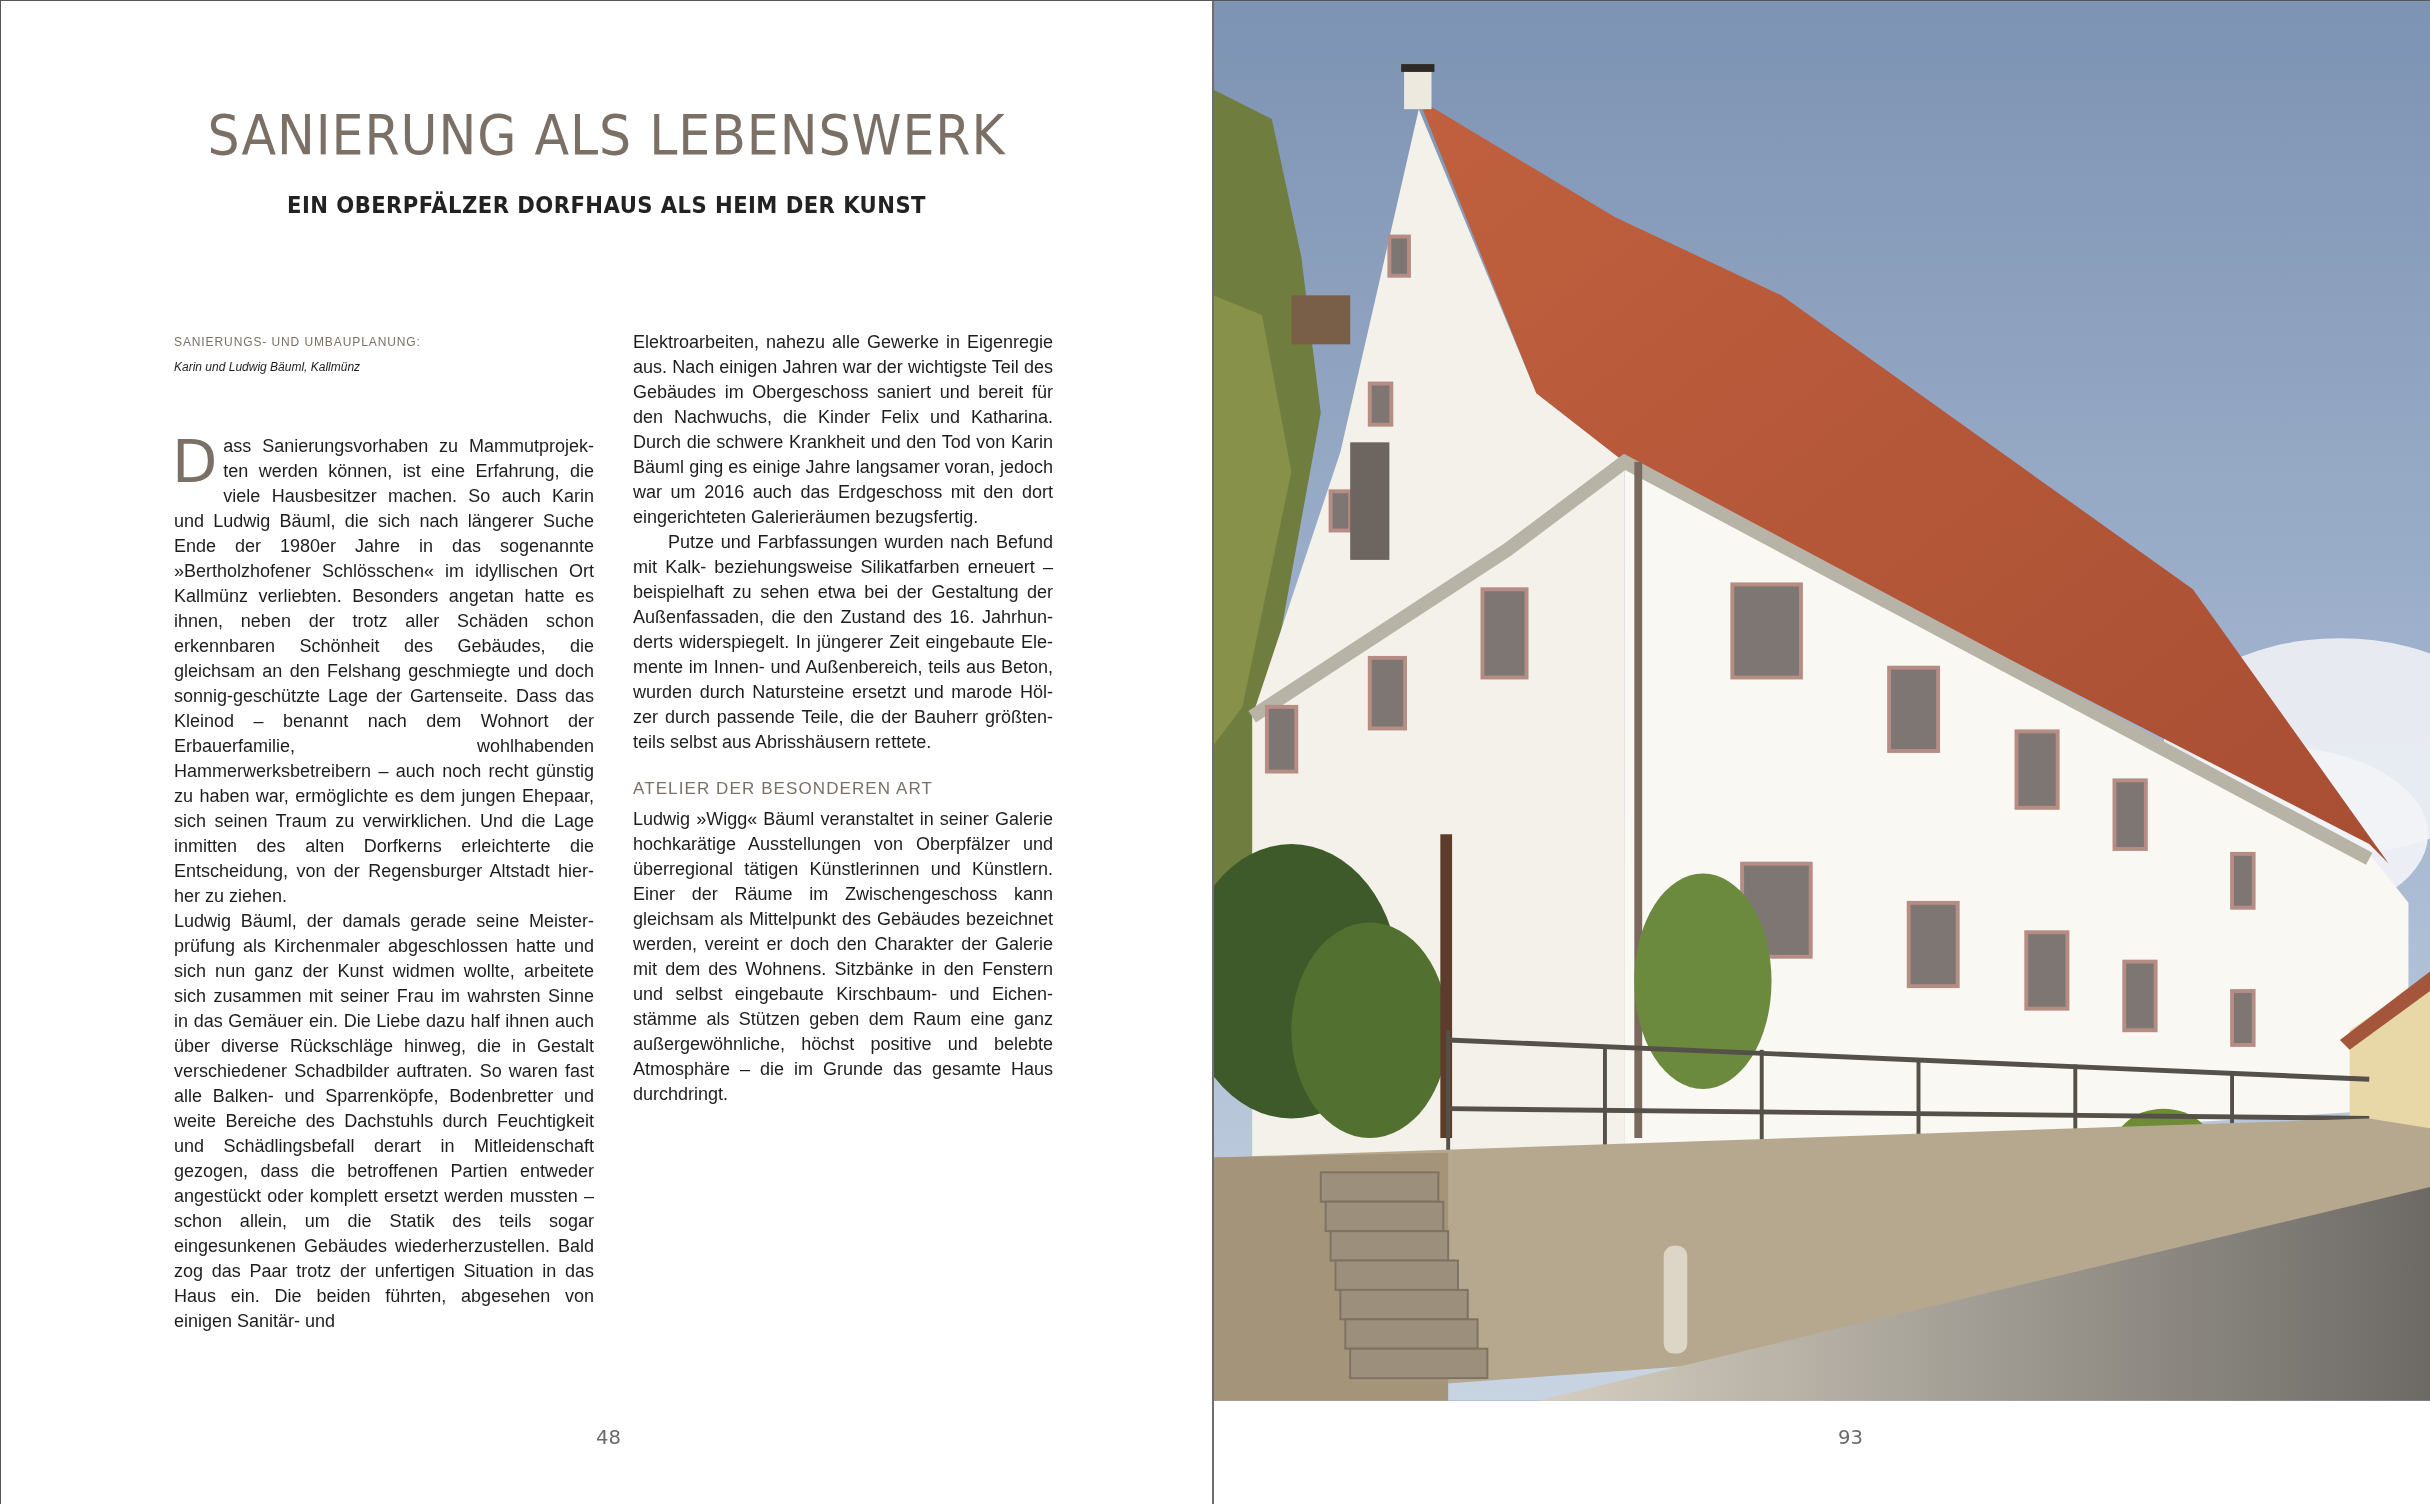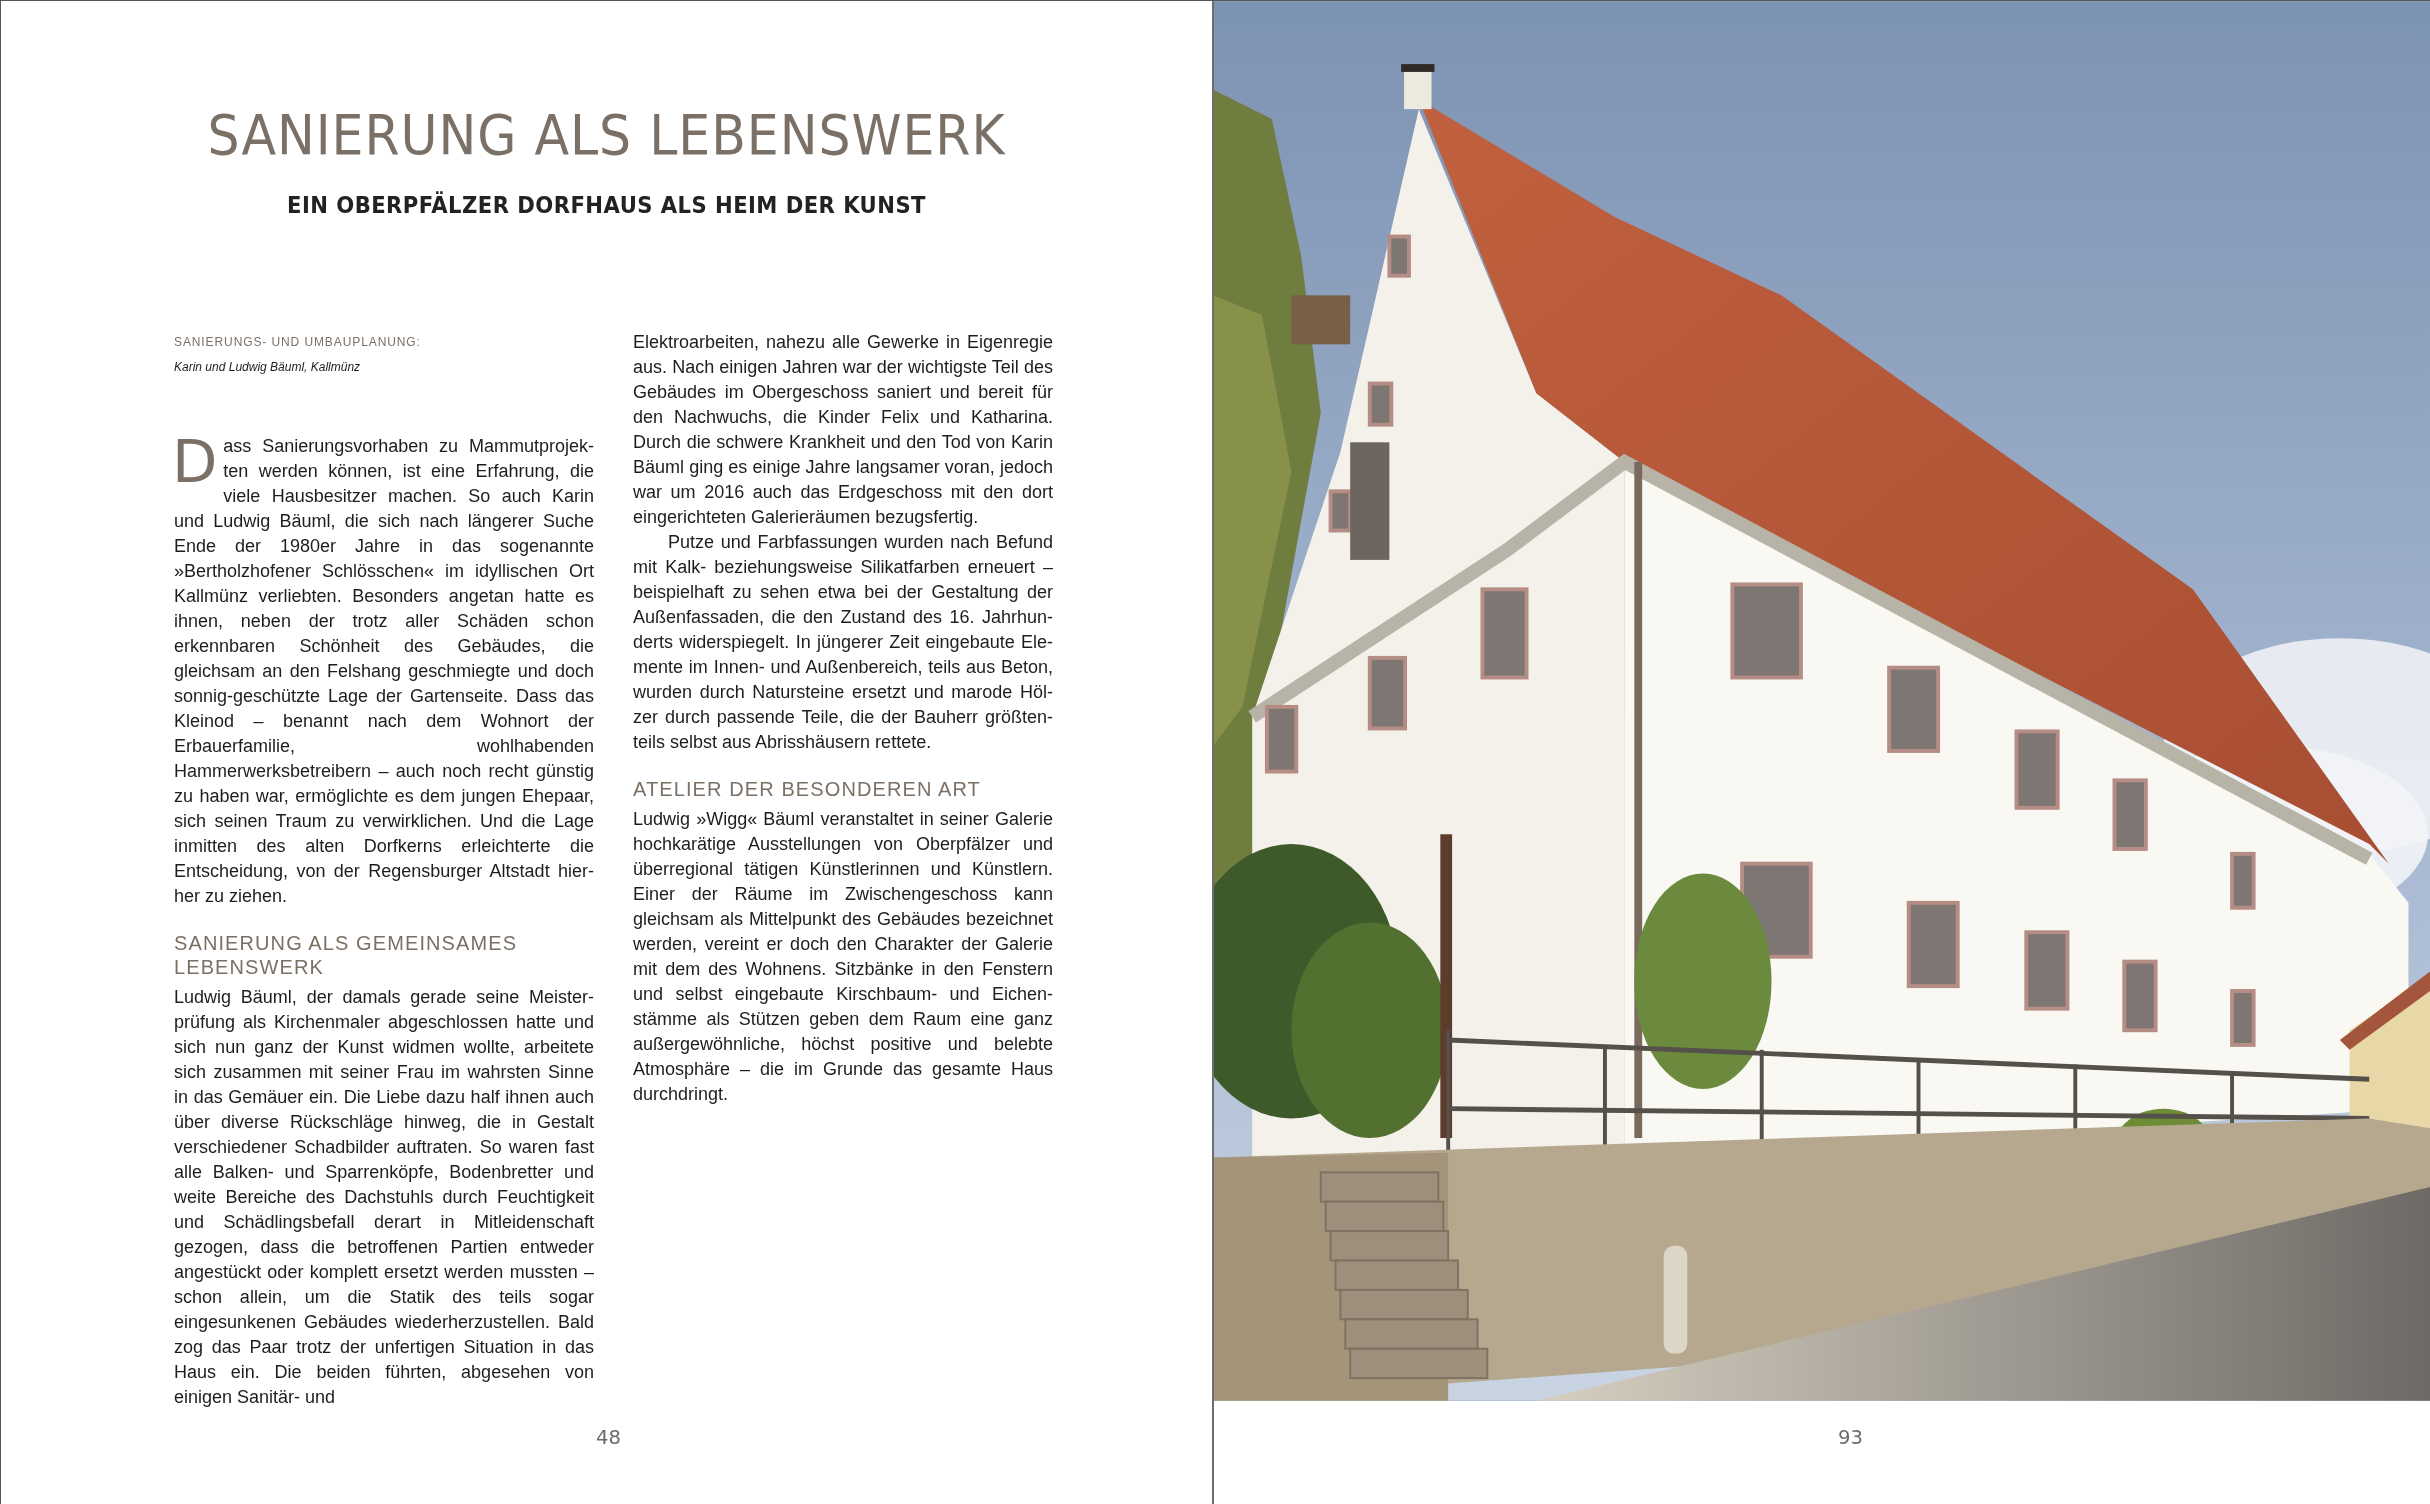--- a/index.html
+++ b/index.html
@@ -33,21 +33,21 @@
   .col { position:absolute; top:329px; width:420px; font-size:18px; line-height:25px; color:#1d1d1d; }
   .col-1 { left:173px; }
   .col-2 { left:584px;margin-left:48px; }
   .col p { margin:0; text-align:justify; hyphens:manual; }
   .col p.indent { text-indent:35px; }
 
   .credit-label { font-size:12px; letter-spacing:0.9px; color:#7b7066; text-transform:uppercase; margin:0; line-height:24.5px; }
   .credit-names { font-style:italic; font-size:12px; color:#1d1d1d; margin:0 0 0 0; line-height:24.5px; }
 
   .section-head {
-    font-size:20px; letter-spacing:1.1px; color:#7b7066; text-transform:uppercase;
+    font-size:17px; letter-spacing:1.1px; color:#7b7066; text-transform:uppercase;
     margin:21.6px 0 5.9px 0; line-height:24.5px;
   }
   .lead { margin-top:55px !important; }
   .dropcap {
     float:left; font-size:59px; line-height:47px; color:#7b7066;
     margin:3.9px 5.9px 0 -2px; font-family:"DejaVu Sans", sans-serif;
   }
 
   .folio {
     position:absolute; top:1425px; font-size:19.6px; color:#6a6a6a;
@@ -68,21 +68,20 @@
   <div class="page-left">
     <h1 class="title">SANIERUNG ALS LEBENSWERK</h1>
     <h2 class="subtitle">EIN OBERPFÄLZER DORFHAUS ALS HEIM DER KUNST</h2>
 
     <div class="col col-1">
       <p class="credit-label">SANIERUNGS- UND UMBAUPLANUNG:</p>
       <p class="credit-names">Karin und Ludwig Bäuml, Kallmünz</p>
 
       <p class="lead"><span class="dropcap">D</span><span>ass Sanierungsvorhaben zu Mammutprojek­ten werden können, ist eine Erfahrung, die viele Hausbesitzer machen. So auch Karin und Ludwig Bäuml, die sich nach längerer Suche Ende der 1980er Jahre in das sogenannte »Bertholzhofe­ner Schlösschen« im idyllischen Ort Kallmünz ver­liebten. Besonders angetan hatte es ihnen, neben der trotz aller Schäden schon erkennbaren Schön­heit des Gebäudes, die gleichsam an den Felshang geschmiegte und doch sonnig-geschützte Lage der Gartenseite. Dass das Kleinod – benannt nach dem Wohnort der Erbauerfamilie, wohlhabenden Hammerwerksbetreibern – auch noch recht güns­tig zu haben war, ermöglichte es dem jungen Ehe­paar, sich seinen Traum zu verwirklichen. Und die Lage inmitten des alten Dorfkerns erleichterte die Entscheidung, von der Regensburger Altstadt hier­her zu ziehen.</span></p>
 
-      <div class="section-head">SANIERUNG ALS GEMEINSAMES LEBENSWERK</div>
       <p>Ludwig Bäuml, der damals gerade seine Meister­prüfung als Kirchenmaler abgeschlossen hatte und sich nun ganz der Kunst widmen wollte, arbeitete sich zusammen mit seiner Frau im wahrsten Sinne in das Gemäuer ein. Die Liebe dazu half ihnen auch über diverse Rückschläge hinweg, die in Gestalt ver­schiedener Schadbilder auftraten. So waren fast alle Balken- und Sparrenköpfe, Bodenbretter und wei­te Bereiche des Dachstuhls durch Feuchtigkeit und Schädlingsbefall derart in Mitleidenschaft gezogen, dass die betroffenen Partien entweder angestückt oder komplett ersetzt werden mussten – schon allein, um die Statik des teils sogar eingesunkenen Gebäudes wiederherzustellen. Bald zog das Paar trotz der unfertigen Situation in das Haus ein. Die beiden führten, abgesehen von einigen Sanitär- und</p>
     </div>
 
     <div class="col col-2">
       <p>Elektroarbeiten, nahezu alle Gewerke in Eigenregie aus. Nach einigen Jahren war der wichtigste Teil des Gebäudes im Obergeschoss saniert und bereit für den Nachwuchs, die Kinder Felix und Katharina. Durch die schwere Krankheit und den Tod von Karin Bäuml ging es einige Jahre langsamer voran, jedoch war um 2016 auch das Erdgeschoss mit den dort eingerichteten Galerieräumen bezugsfertig.</p>
       <p class="indent">Putze und Farbfassungen wurden nach Befund mit Kalk- beziehungsweise Silikatfarben erneuert – beispielhaft zu sehen etwa bei der Gestaltung der Außenfassaden, die den Zustand des 16. Jahrhun­derts widerspiegelt. In jüngerer Zeit eingebaute Ele­mente im Innen- und Außenbereich, teils aus Beton, wurden durch Natursteine ersetzt und marode Höl­zer durch passende Teile, die der Bauherr größten­teils selbst aus Abrisshäusern rettete.</p>
 
       <div class="section-head">ATELIER DER BESONDEREN ART</div>
       <p>Ludwig »Wigg« Bäuml veranstaltet in seiner Gale­rie hochkarätige Ausstellungen von Oberpfälzer und überregional tätigen Künstlerinnen und Künst­lern. Einer der Räume im Zwischengeschoss kann gleichsam als Mittelpunkt des Gebäudes bezeichnet werden, vereint er doch den Charakter der Galerie mit dem des Wohnens. Sitzbänke in den Fenstern und selbst eingebaute Kirschbaum- und Eichen­stämme als Stützen geben dem Raum eine ganz außergewöhnliche, höchst positive und belebte Atmosphäre – die im Grunde das gesamte Haus durchdringt.</p>
     </div>

